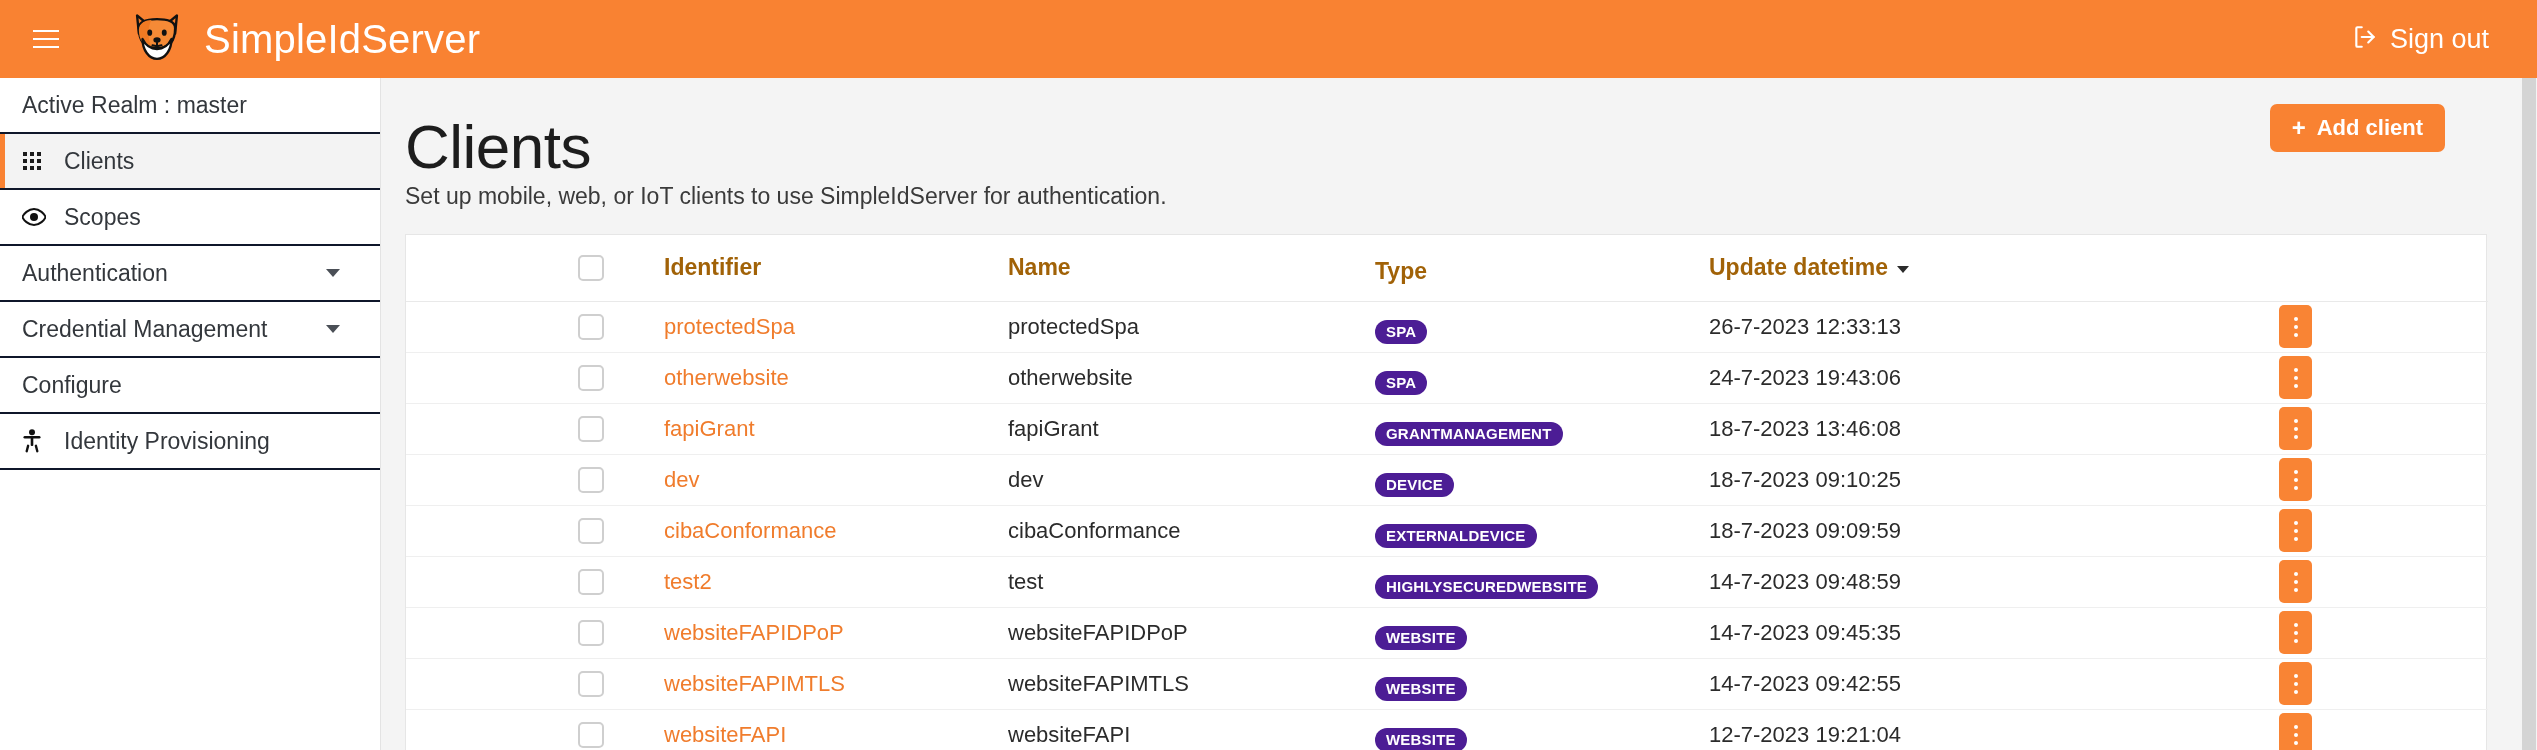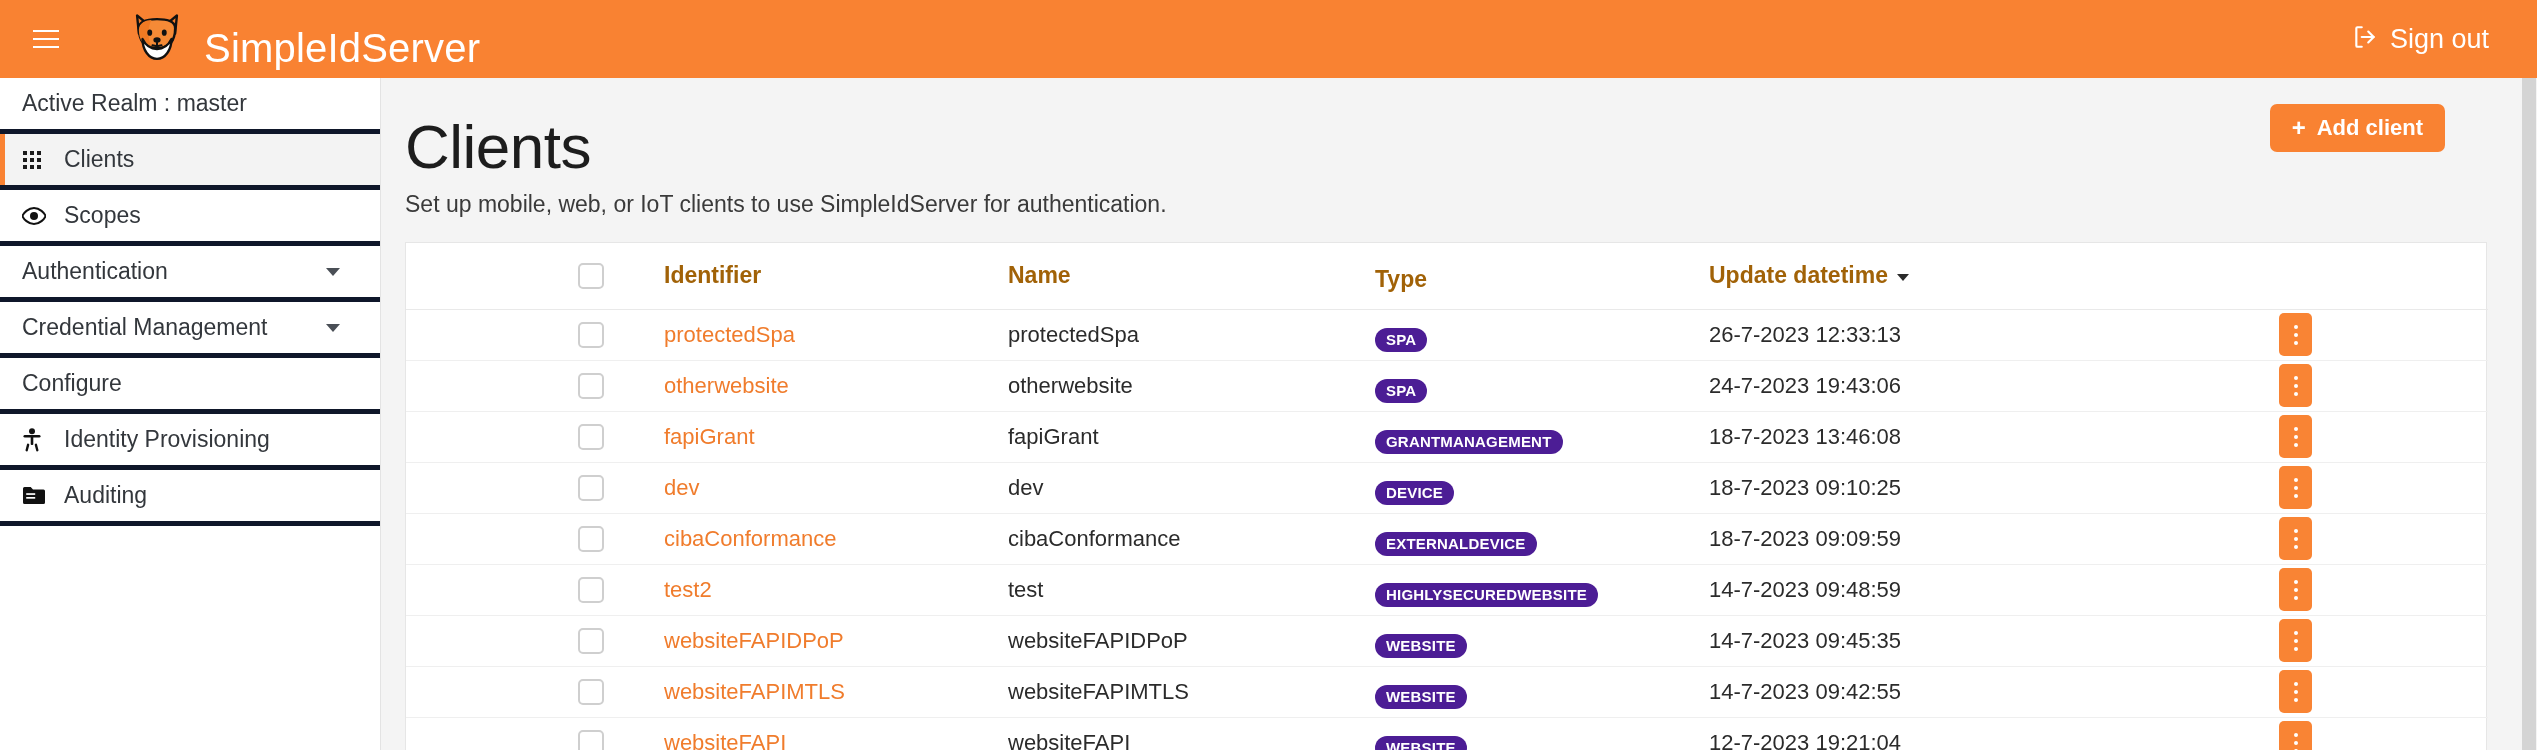--- a/index.html
+++ b/index.html
@@ -17,21 +17,21 @@
     width: 2537px; height: 78px;
     background: #f98232;
     display: flex; align-items: center;
   }
   .hamburger {
     margin-left: 24px; width: 44px; height: 44px;
     display: flex; flex-direction: column; justify-content: center;
     align-items: center; gap: 6px; cursor: pointer;
   }
   .hamburger span { display:block; width: 26px; height: 2px; background: #fff; }
-  .brand { display: flex; align-items: flex-end; margin-left: 60px; gap: 18px; }
+  .brand { display: flex; align-items: center; margin-left: 60px; gap: 18px; }
   .brand-logo { width: 58px; height: 58px; display:block; }
   .brand-title {
     color: #ffffff; font-size: 40px; font-weight: 400; letter-spacing: .2px;
     line-height: 1;
   }
   .signout {
     position: absolute; right: 48px; top: 50%; transform: translateY(-50%);
     display: flex; align-items: center; gap: 12px; cursor: pointer;
   }
   .signout-label { color:#fff; font-size: 27px; line-height: 1; }
@@ -41,21 +41,21 @@
     position: absolute; top: 78px; left: 0;
     width: 381px; height: 672px;
     background: #ffffff;
     border-right: 1px solid #e3e3e3;
   }
   .side-item {
     position: relative;
     height: 56px;
     display: flex; align-items: center;
     padding-left: 22px;
-    border-bottom: 5px solid #0f172a;
+    border-bottom: 2px solid #0f172a;
     font-size: 23px;
     color: #33373c;
     cursor: pointer;
     white-space: nowrap;
   }
   .side-item.plain { padding-left: 22px; }
   .side-item.active { background: #f3f3f3; }
   .side-item.active::before {
     content: ""; position: absolute; left: 0; top: 0;
     width: 5px; height: 100%; background: #f98232;
@@ -83,21 +83,21 @@
   }
   .page-head {
     position: relative;
     padding: 36px 0 0 24px;
   }
   .page-title {
     font-size: 62px; font-weight: 400; color: #1d1d1d; line-height: 1.05;
     letter-spacing: -.5px;
   }
   .page-sub {
-    margin-top: 12px;
+    margin-top: 4px;
     font-size: 23px; color: #3a3a3a;
   }
   .add-btn {
     position: absolute; top: 26px; right: 92px;
     background: #f98232; color: #fff;
     border: none; border-radius: 7px;
     height: 48px; padding: 0 22px;
     font-size: 22px; font-weight: bold;
     font-family: "Liberation Sans", sans-serif;
     display: inline-flex; align-items: center; gap: 11px;
@@ -292,30 +292,20 @@
           <rect x="1.5" y="7" width="17" height="2.6" rx="1.3"></rect>
           <rect x="8.7" y="7" width="2.6" height="10" rx="1"></rect>
           <rect x="4.2" y="15.5" width="2.4" height="8" rx="1.1" transform="rotate(14 5.4 19.5)"></rect>
           <rect x="13.4" y="15.5" width="2.4" height="8" rx="1.1" transform="rotate(-14 14.6 19.5)"></rect>
         </svg>
       </span>
       <span class="side-label">Identity Provisioning</span>
     </div>
 
 
-    <div class="side-item">
-      <span class="side-icon">
-        <svg width="24" height="19" viewBox="0 0 24 19" fill="#111">
-          <path d="M1 2.5a1.5 1.5 0 0 1 1.5-1.5h6.2l2.3 2.6H21.5A1.5 1.5 0 0 1 23 5.1v11.4a1.5 1.5 0 0 1-1.5 1.5h-19A1.5 1.5 0 0 1 1 16.5z"></path>
-          <rect x="4.2" y="7.2" width="9" height="1.7" fill="#fff"></rect>
-          <rect x="4.2" y="11" width="9" height="1.7" fill="#fff"></rect>
-        </svg>
-      </span>
-      <span class="side-label">Auditing</span>
-    </div>
   </div>
 
   <div class="main">
 
     <div class="page-head">
       <div class="page-title">Clients</div>
       <div class="page-sub">Set up mobile, web, or IoT clients to use SimpleIdServer for authentication.</div>
 
       <button class="add-btn">
         <span class="add-plus">+</span>

